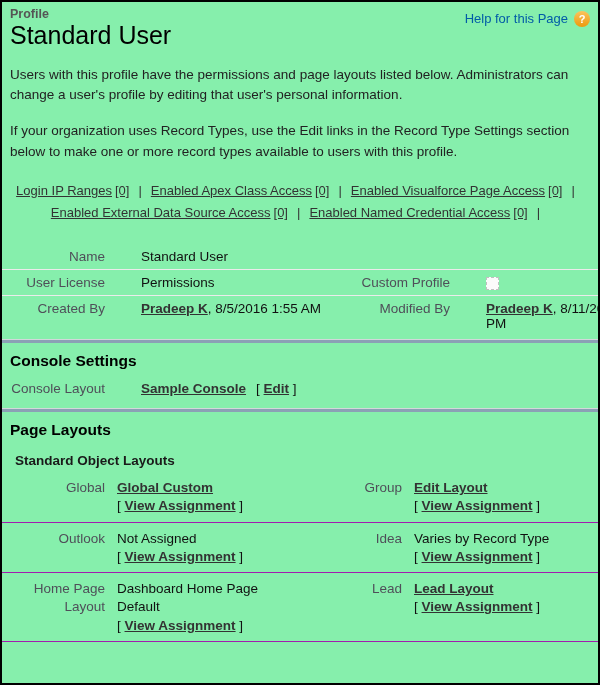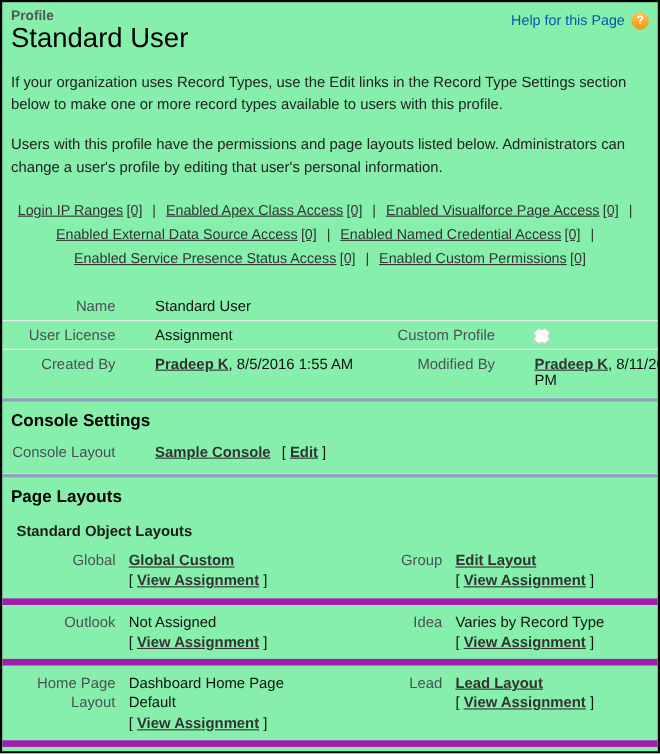--- a/index.html
+++ b/index.html
@@ -81,21 +81,21 @@
 
   .console-row { margin-top: 4px; padding-bottom: 9px; border-bottom: none; }
   .console-val { grid-column: 2 / 5; display: flex; gap: 10px; }
 
   
   .layout-row {
     display: grid;
     grid-template-columns: 103px 183px 90px 176px;
     column-gap: 12px;
     padding: 7px 8px 6px 0;
-    border-bottom: 6px solid #a21caf;
+    border-bottom: 1px solid #a21caf;
     font-size: 13.5px;
     line-height: 1.35;
   }
   .va { white-space: nowrap; text-align: center; }
   .va a { color: #333; text-decoration: underline; }
   .plain { color: #111; }
 </style>
 </head>
 <body>
 
@@ -105,46 +105,43 @@
     <div>
       <div class="kicker">Profile</div>
       <div class="page-title">Standard User</div>
     </div>
     <div class="help">
       <a href="#">Help for this Page</a>
       <span class="help-icon">?</span>
     </div>
   </div>
 
+  <p class="intro">Users with this profile have the permissions and page layouts listed below. Administrators can change a user's profile by editing that user's personal information.</p>
   <p class="intro">If your organization uses Record Types, use the Edit links in the Record Type Settings section below to make one or more record types available to users with this profile.</p>
-  <p class="intro">Users with this profile have the permissions and page layouts listed below. Administrators can change a user's profile by editing that user's personal information.</p>
 
   <div class="quick-links">
     <div>
       <a href="#"><span>Login IP Ranges</span><span class="ql-count">[0]</span></a><span class="pipe">|</span><a href="#"><span>Enabled Apex Class Access</span><span class="ql-count">[0]</span></a><span class="pipe">|</span><a href="#"><span>Enabled Visualforce Page Access</span><span class="ql-count">[0]</span></a><span class="pipe">|</span>
     </div>
     <div>
       <a href="#"><span>Enabled External Data Source Access</span><span class="ql-count">[0]</span></a><span class="pipe">|</span><a href="#"><span>Enabled Named Credential Access</span><span class="ql-count">[0]</span></a><span class="pipe">|</span>
-    </div>
-    <div>
-      <a href="#"><span>Enabled Service Presence Status Access</span><span class="ql-count">[0]</span></a><span class="pipe">|</span><a href="#"><span>Enabled Custom Permissions</span><span class="ql-count">[0]</span></a>
     </div>
   </div>
 
 
   <div>
     <div class="grid-row">
       <div class="f-label">Name</div>
       <div class="f-value">Standard User</div>
       <div></div>
         <div></div>
     </div>
     <div class="grid-row">
       <div class="f-label">User License</div>
-      <div class="f-value">Assignment</div>
+      <div class="f-value">Permissions</div>
       <div class="f-label">Custom Profile</div>
       <div class="f-value">
         <div class="checkbox"></div>
       </div>
     </div>
     <div class="grid-row">
       <div class="f-label">Created By</div>
       <div class="f-value"><a href="#">Pradeep K</a><span>, 8/5/2016 1:55 AM</span></div>
       <div class="f-label">Modified By</div>
       <div class="f-value"><a href="#">Pradeep K</a><span>, 8/11/2016 9:59 PM</span></div>

